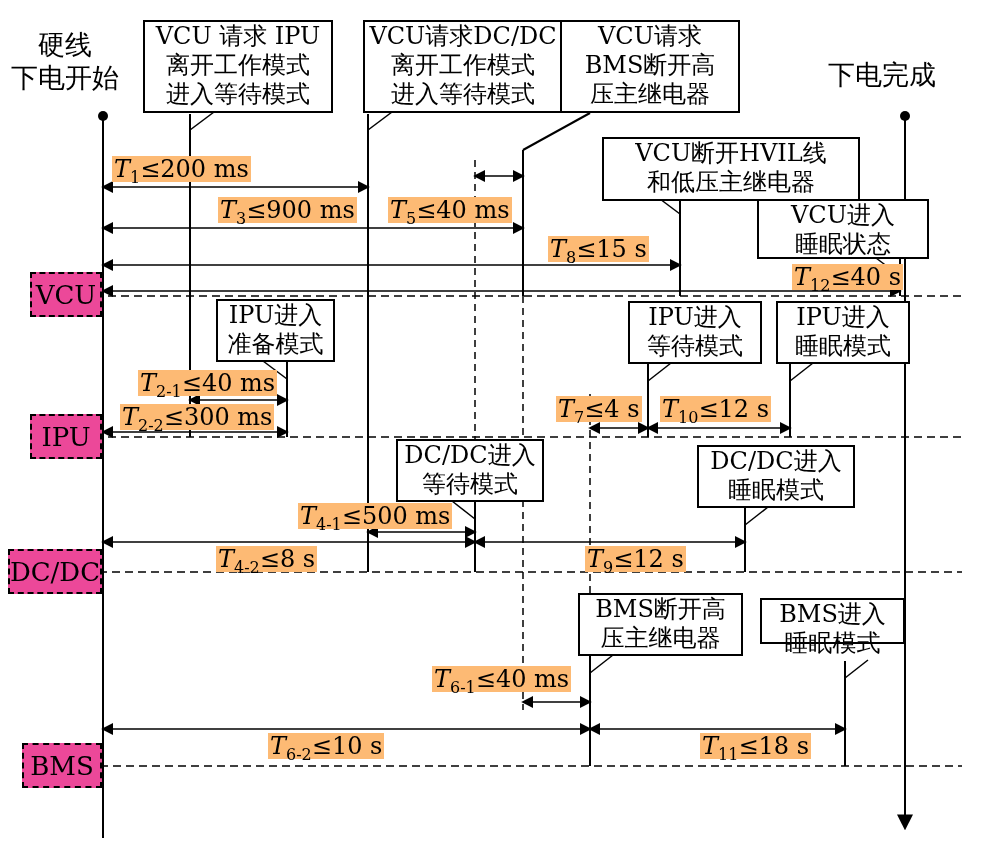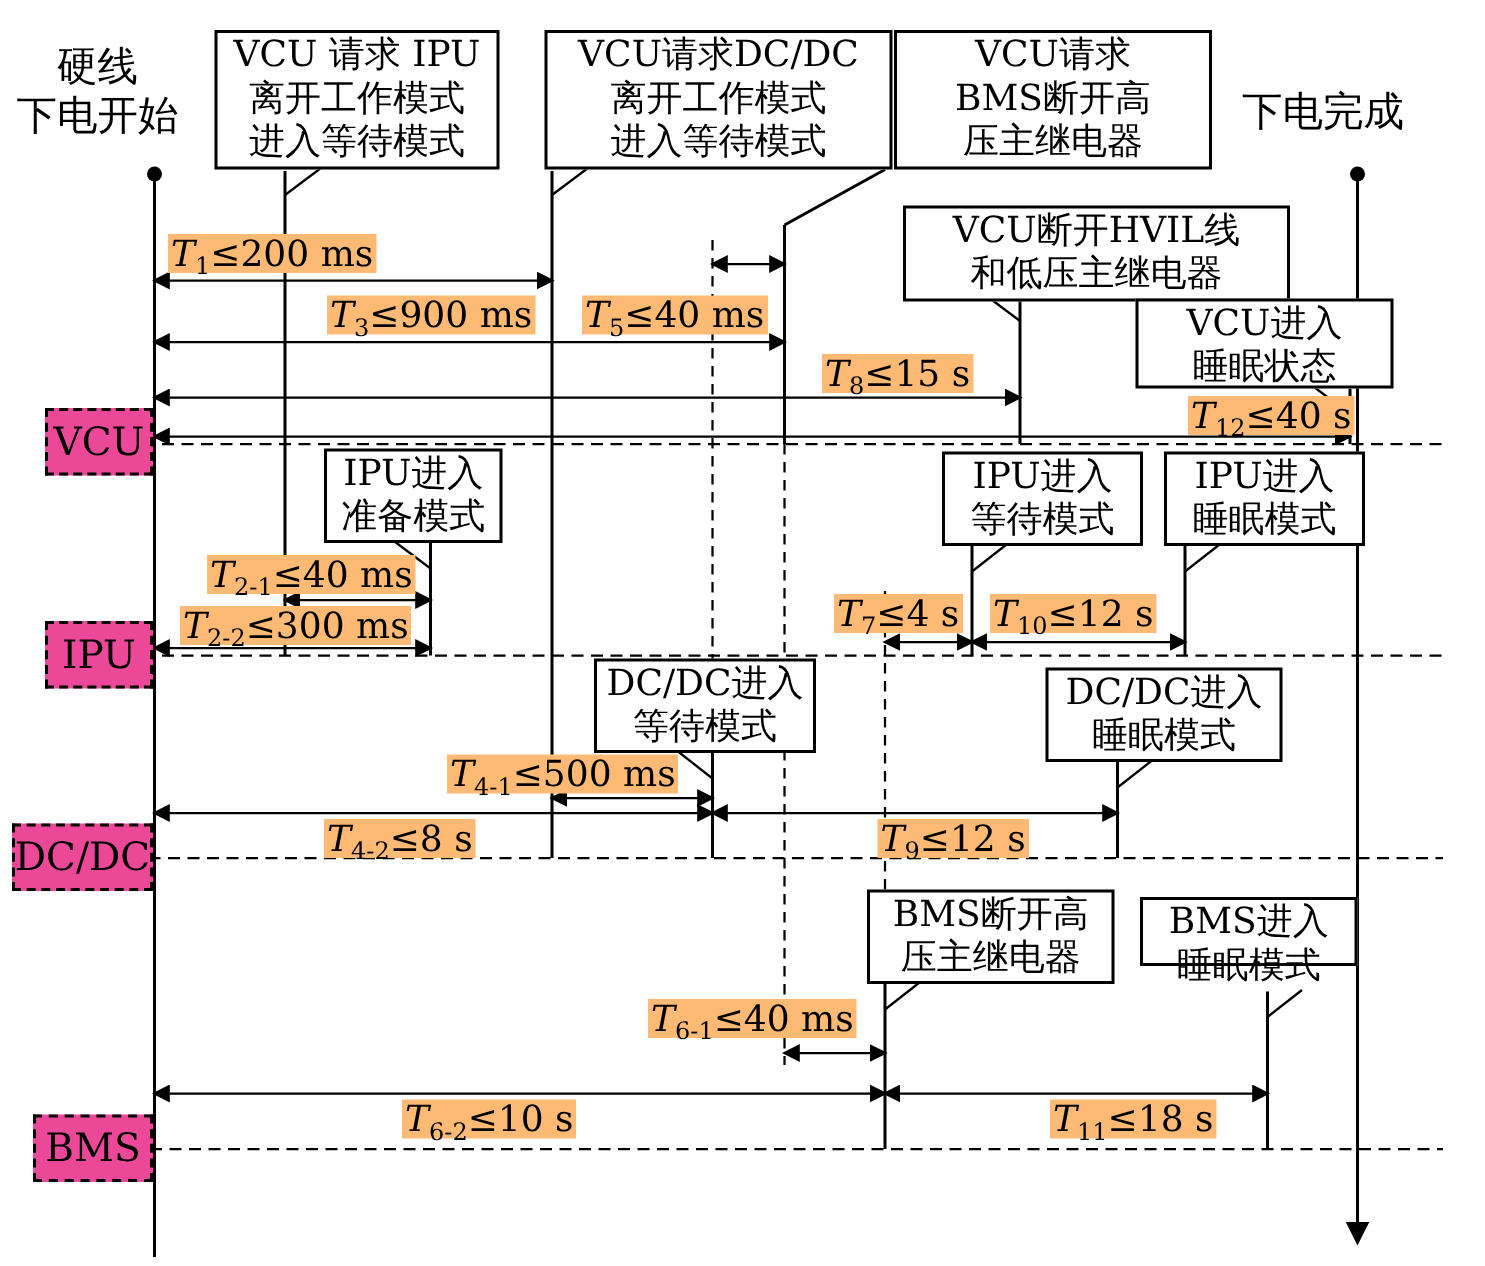--- a/index.html
+++ b/index.html
@@ -111,26 +111,26 @@
   <div class="corner" style="left:6px;top:28px;width:118px">
     <div>硬线</div>
     <div>下电开始</div>
   </div>
 
   <div class="box" style="left:143px;top:20px;width:190px;height:93px">
     <div>VCU 请求 IPU</div>
     <div>离开工作模式</div>
     <div>进入等待模式</div>
   </div>
-  <div class="box" style="left:363px;top:20px;width:232px;height:93px">
+  <div class="box" style="left:363px;top:20px;width:200px;height:93px">
     <div>VCU请求DC/DC</div>
     <div>离开工作模式</div>
     <div>进入等待模式</div>
   </div>
-  <div class="box" style="left:596px;top:20px;width:212px;height:93px">
+  <div class="box" style="left:560px;top:20px;width:180px;height:93px">
     <div>VCU请求</div>
     <div>BMS断开高</div>
     <div>压主继电器</div>
   </div>
   <div class="box" style="left:602px;top:137px;width:258px;height:64px">
     <div>VCU断开HVIL线</div>
     <div>和低压主继电器</div>
   </div>
   <div class="box" style="left:757px;top:199px;width:172px;height:60px">
     <div>VCU进入</div>

